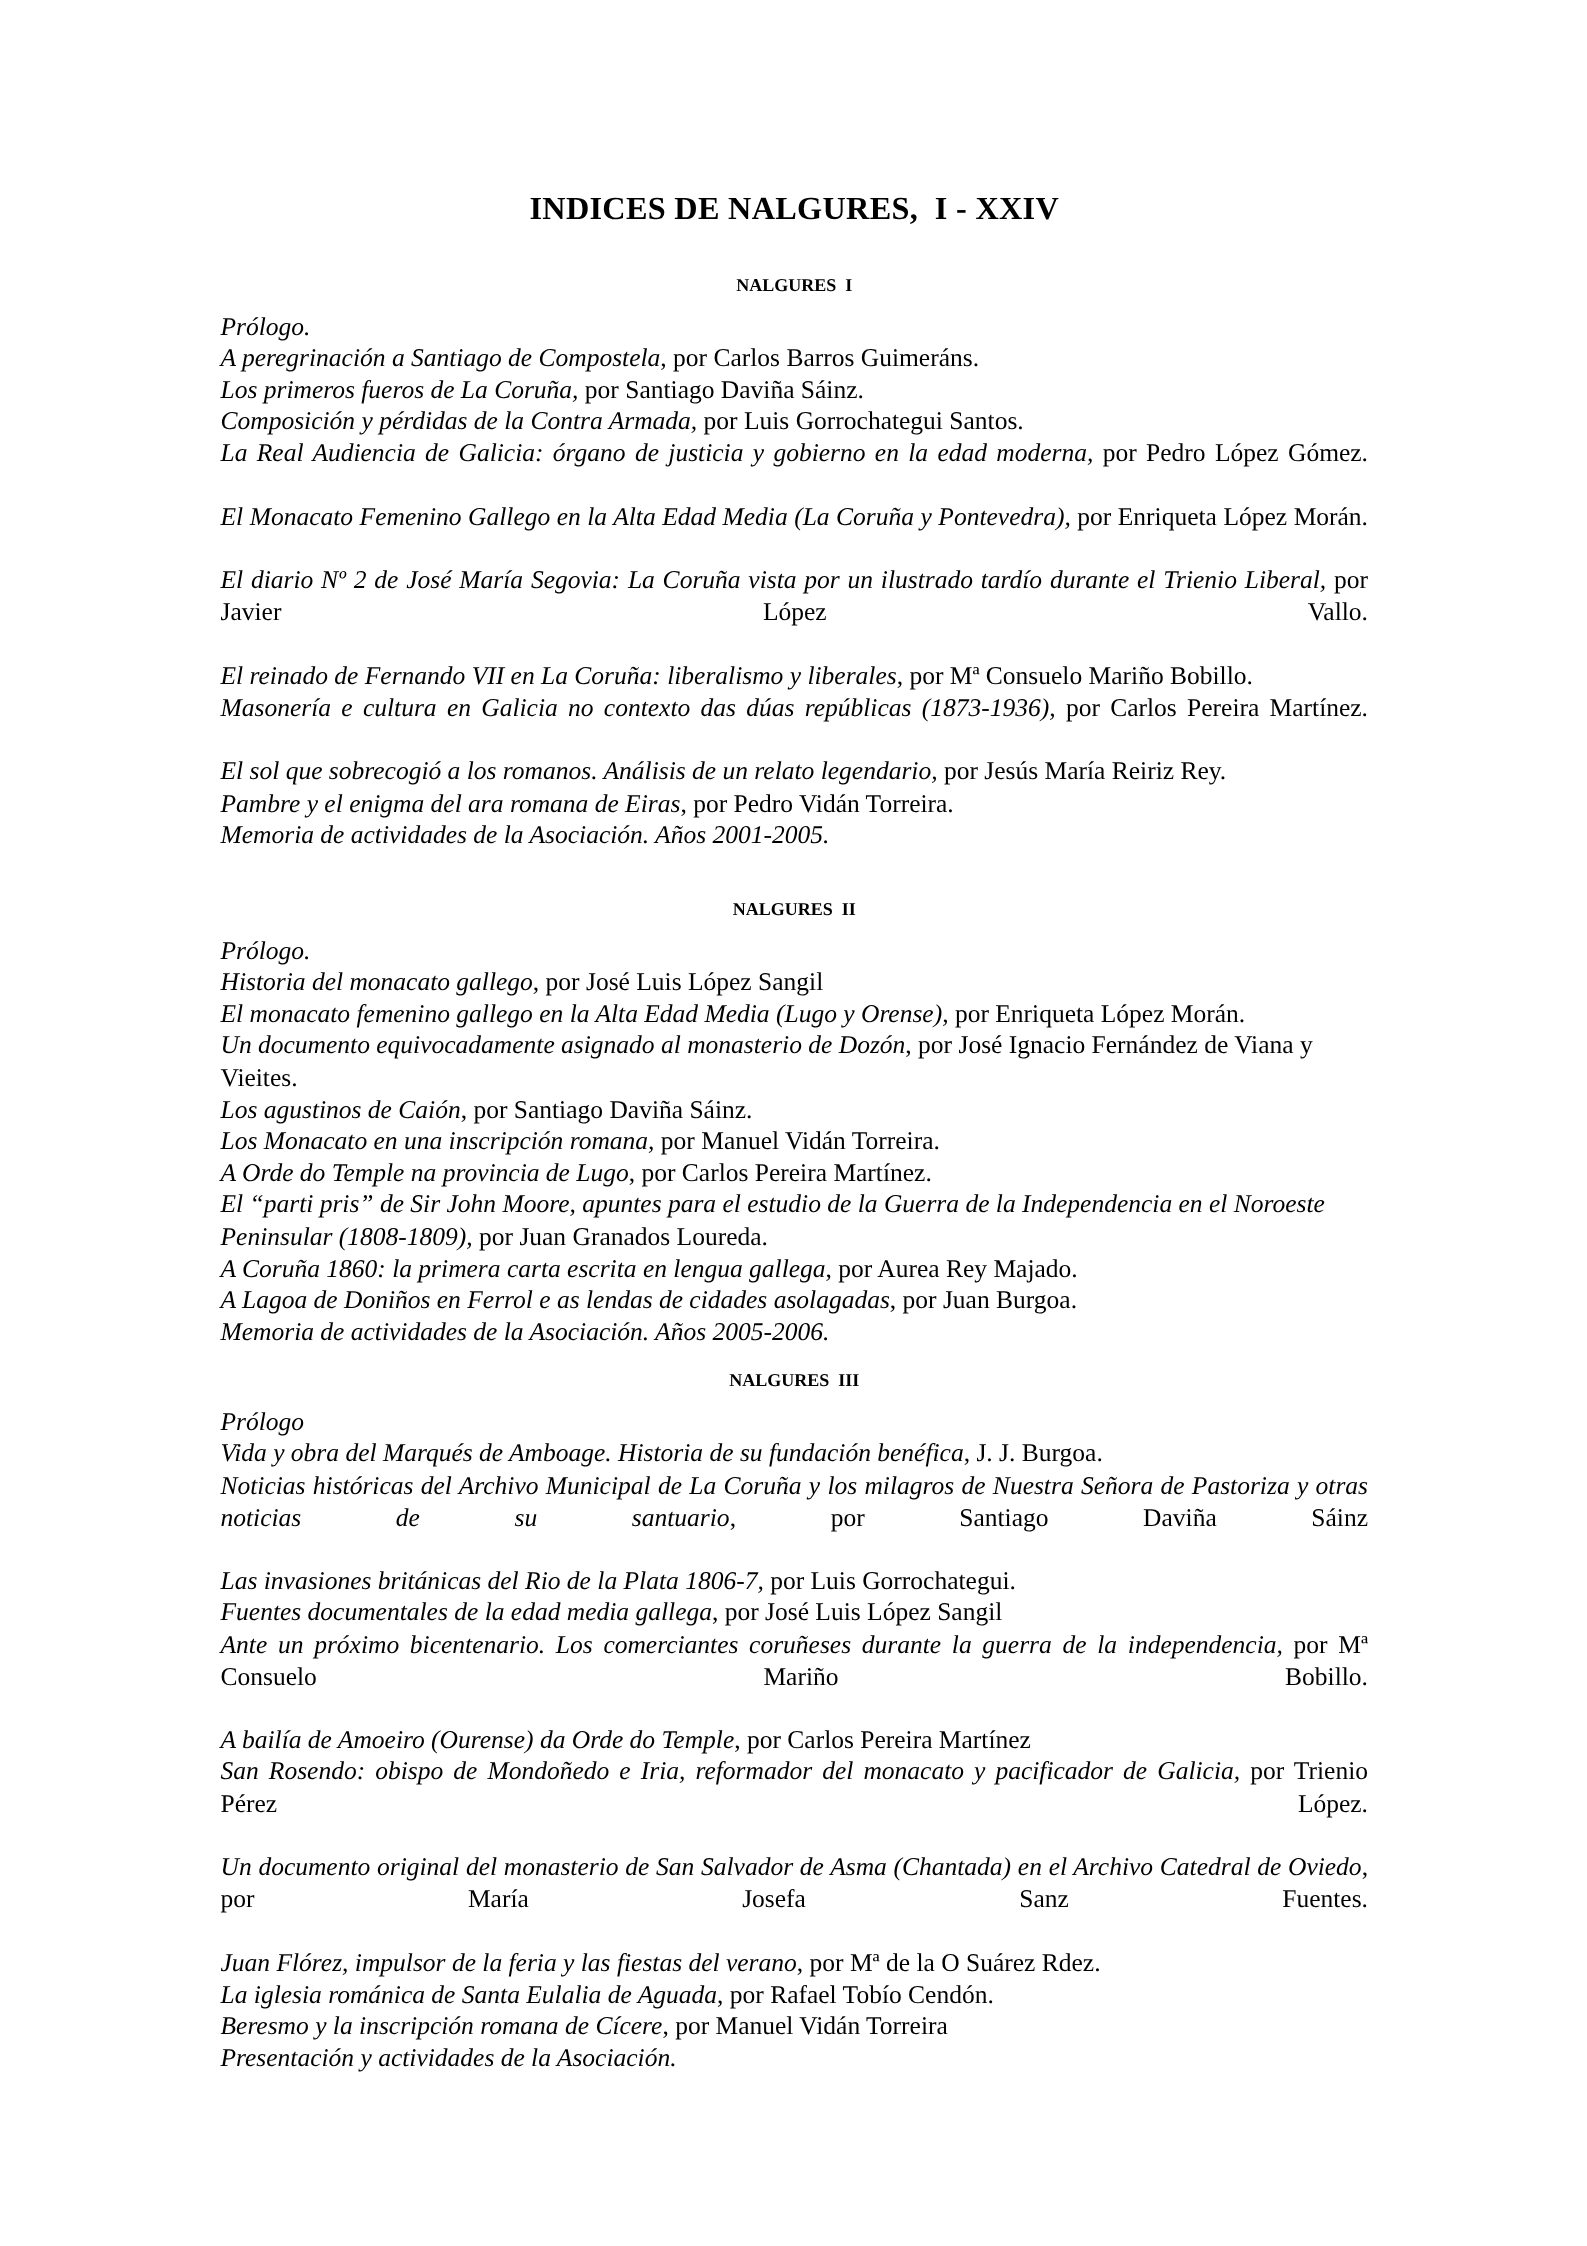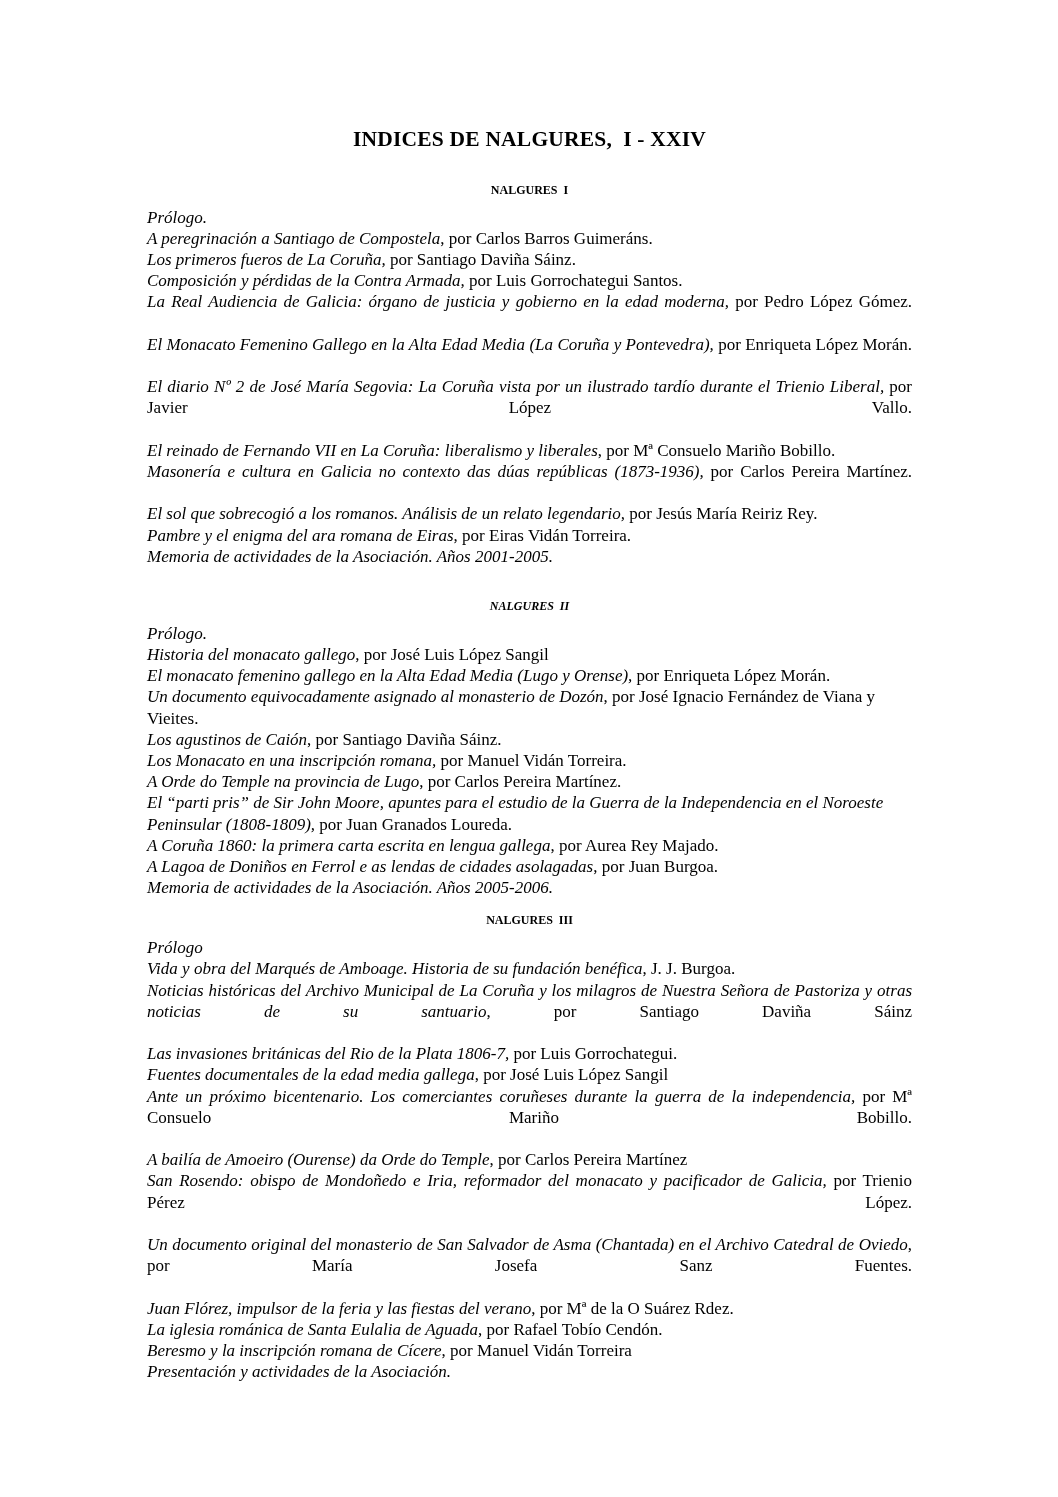--- a/index.html
+++ b/index.html
@@ -42,21 +42,21 @@
   }
   .section-heading {
     font-size: 12px;
     font-weight: bold;
     text-align: center;
     margin: 0;
     line-height: 1.15;
     white-space: pre;
   }
   .sec1 .section-heading { padding-top: 32px; padding-bottom: 9px; }
-  .sec2 .section-heading { padding-top: 33px; padding-bottom: 9px; font-style: italic; }
+  .sec2 .section-heading { padding-top: 33px; padding-bottom: 9px; }
   .sec3 .section-heading { padding-top: 16px; padding-bottom: 9px; }
 
   .entries {
     margin: 0;
     padding: 0;
     list-style: none;
   }
   .entry {
     font-size: 17px;
     line-height: 21.2px;
@@ -101,21 +101,21 @@
         <p class="entry nojust"><span class="ttl">Prólogo.</span><span class="auth"></span></p>
         <p class="entry nojust"><span class="ttl">A peregrinación a Santiago de Compostela</span><span class="auth">, por Carlos Barros Guimeráns.</span></p>
         <p class="entry nojust"><span class="ttl">Los primeros fueros de La Coruña,</span><span class="auth"> por Santiago Daviña Sáinz.</span></p>
         <p class="entry nojust"><span class="ttl">Composición y pérdidas de la Contra Armada,</span><span class="auth"> por Luis Gorrochategui Santos.</span></p>
         <p class="entry"><span class="ttl">La Real Audiencia de Galicia: órgano de justicia y gobierno en la edad moderna,</span><span class="auth"> por Pedro López Gómez.</span></p>
         <p class="entry"><span class="ttl">El Monacato Femenino Gallego en la Alta Edad Media (La Coruña y Pontevedra),</span><span class="auth"> por Enriqueta López Morán.</span></p>
         <p class="entry"><span class="ttl">El diario Nº 2 de José María Segovia: La Coruña vista por un ilustrado tardío durante el Trienio Liberal,</span><span class="auth"> por Javier López Vallo.</span></p>
         <p class="entry nojust"><span class="ttl">El reinado de Fernando VII en La Coruña: liberalismo y liberales</span><span class="auth">, por Mª Consuelo Mariño Bobillo.</span></p>
         <p class="entry"><span class="ttl">Masonería e cultura en Galicia no contexto das dúas repúblicas (1873-1936),</span><span class="auth"> por Carlos Pereira Martínez.</span></p>
         <p class="entry nojust"><span class="ttl">El sol que sobrecogió a los romanos. Análisis de un relato legendario,</span><span class="auth"> por Jesús María Reiriz Rey.</span></p>
-        <p class="entry nojust"><span class="ttl">Pambre y el enigma del ara romana de Eiras</span><span class="auth">, por Eiras Vidán Torreira.</span></p>
+        <p class="entry nojust"><span class="ttl">Pambre y el enigma del ara romana de Eiras</span><span class="auth">, por Pedro Vidán Torreira.</span></p>
         <p class="entry nojust"><span class="ttl">Memoria de actividades de la Asociación. Años 2001-2005.</span><span class="auth"></span></p>
       </div>
     </section>
 
     <section class="section sec2">
       <h2 class="section-heading">NALGURES  II</h2>
       <div class="entries">
         <p class="entry nojust"><span class="ttl">Prólogo.</span><span class="auth"></span></p>
         <p class="entry nojust"><span class="ttl">Historia del monacato gallego</span><span class="auth">, por José Luis López Sangil</span></p>
         <p class="entry nojust"><span class="ttl">El monacato femenino gallego en la Alta Edad Media (Lugo y Orense),</span><span class="auth"> por Enriqueta López Morán.</span></p>

